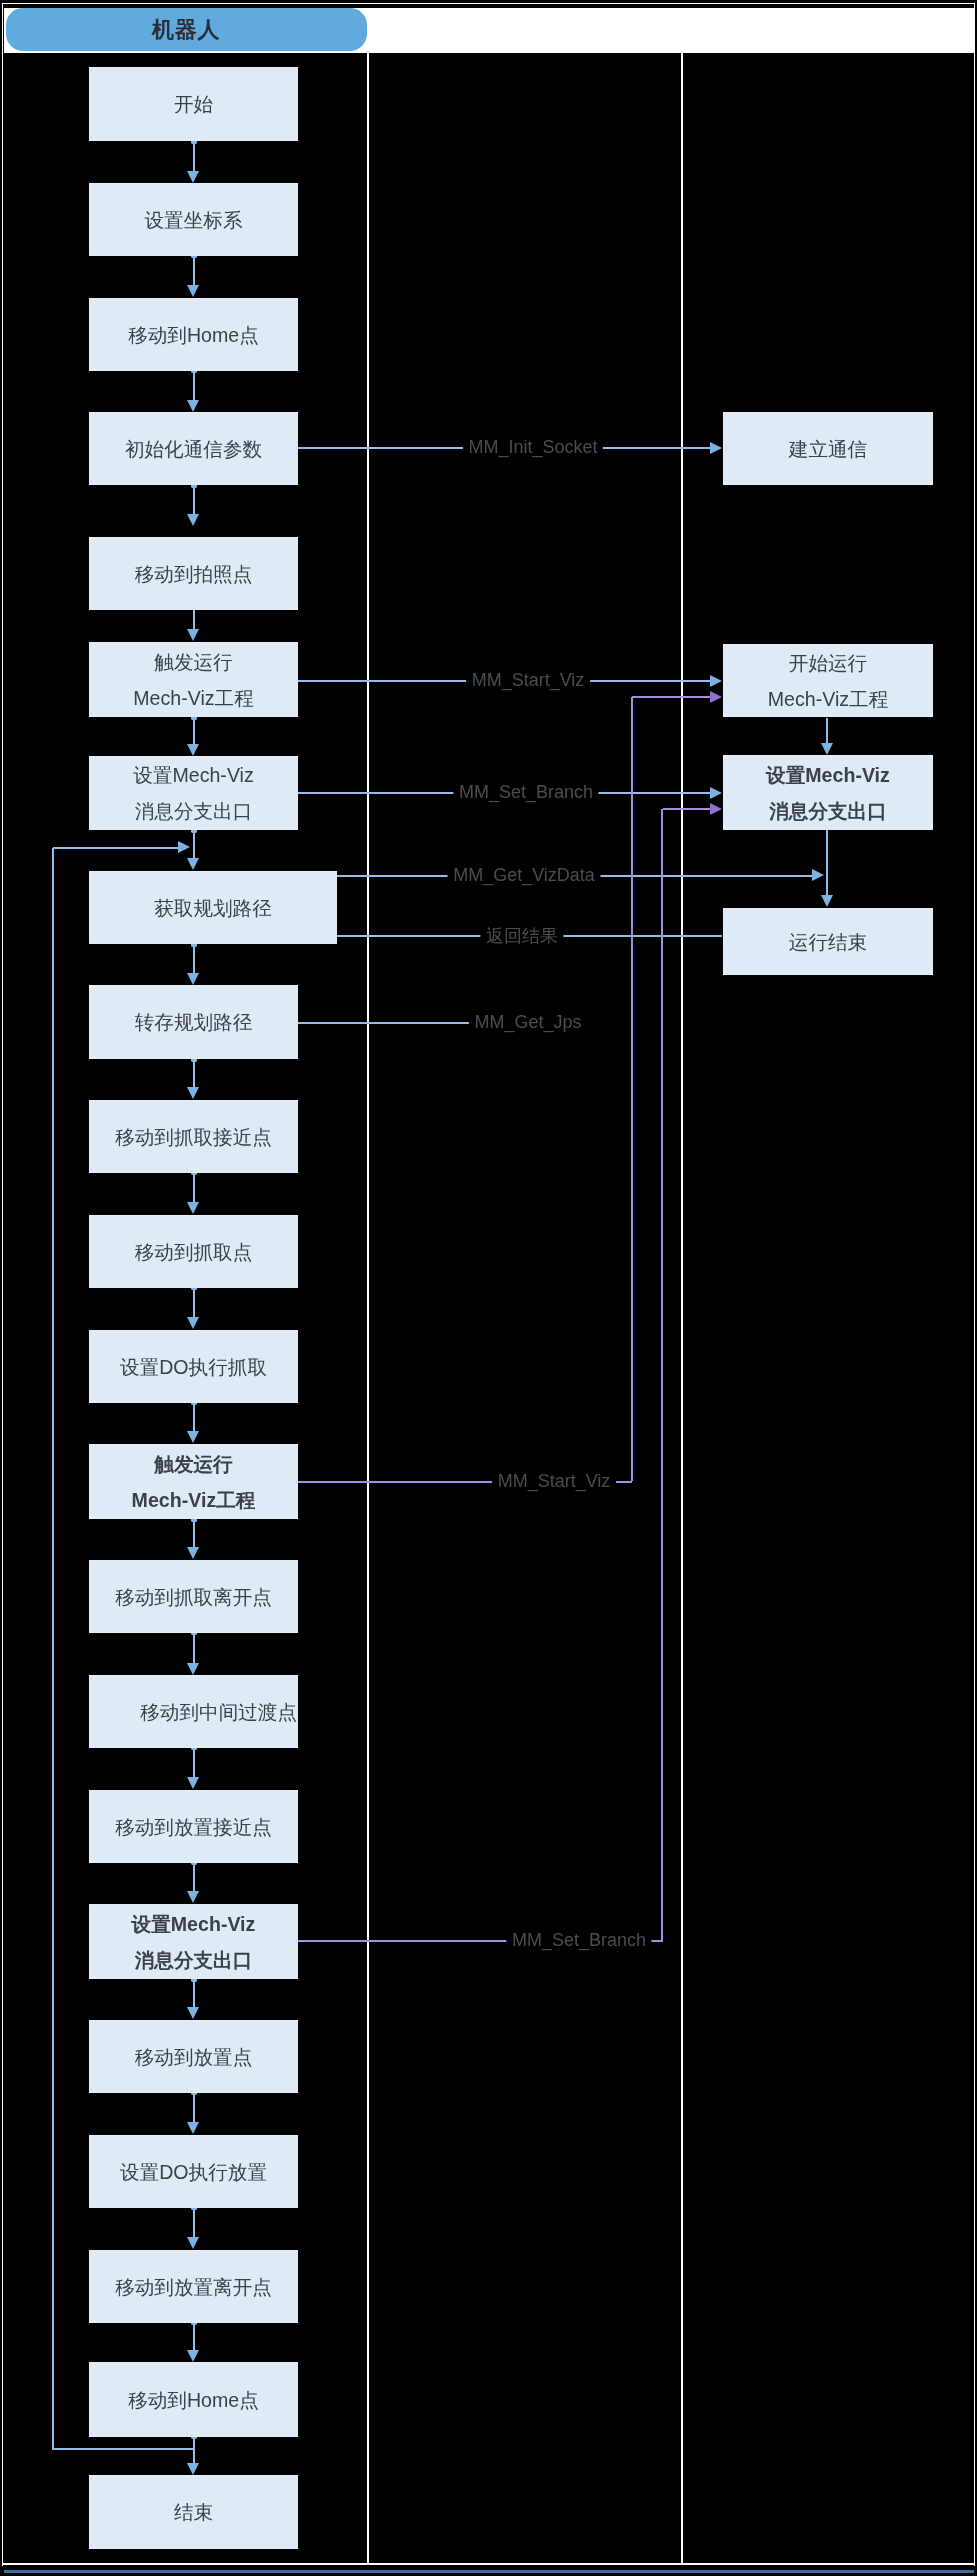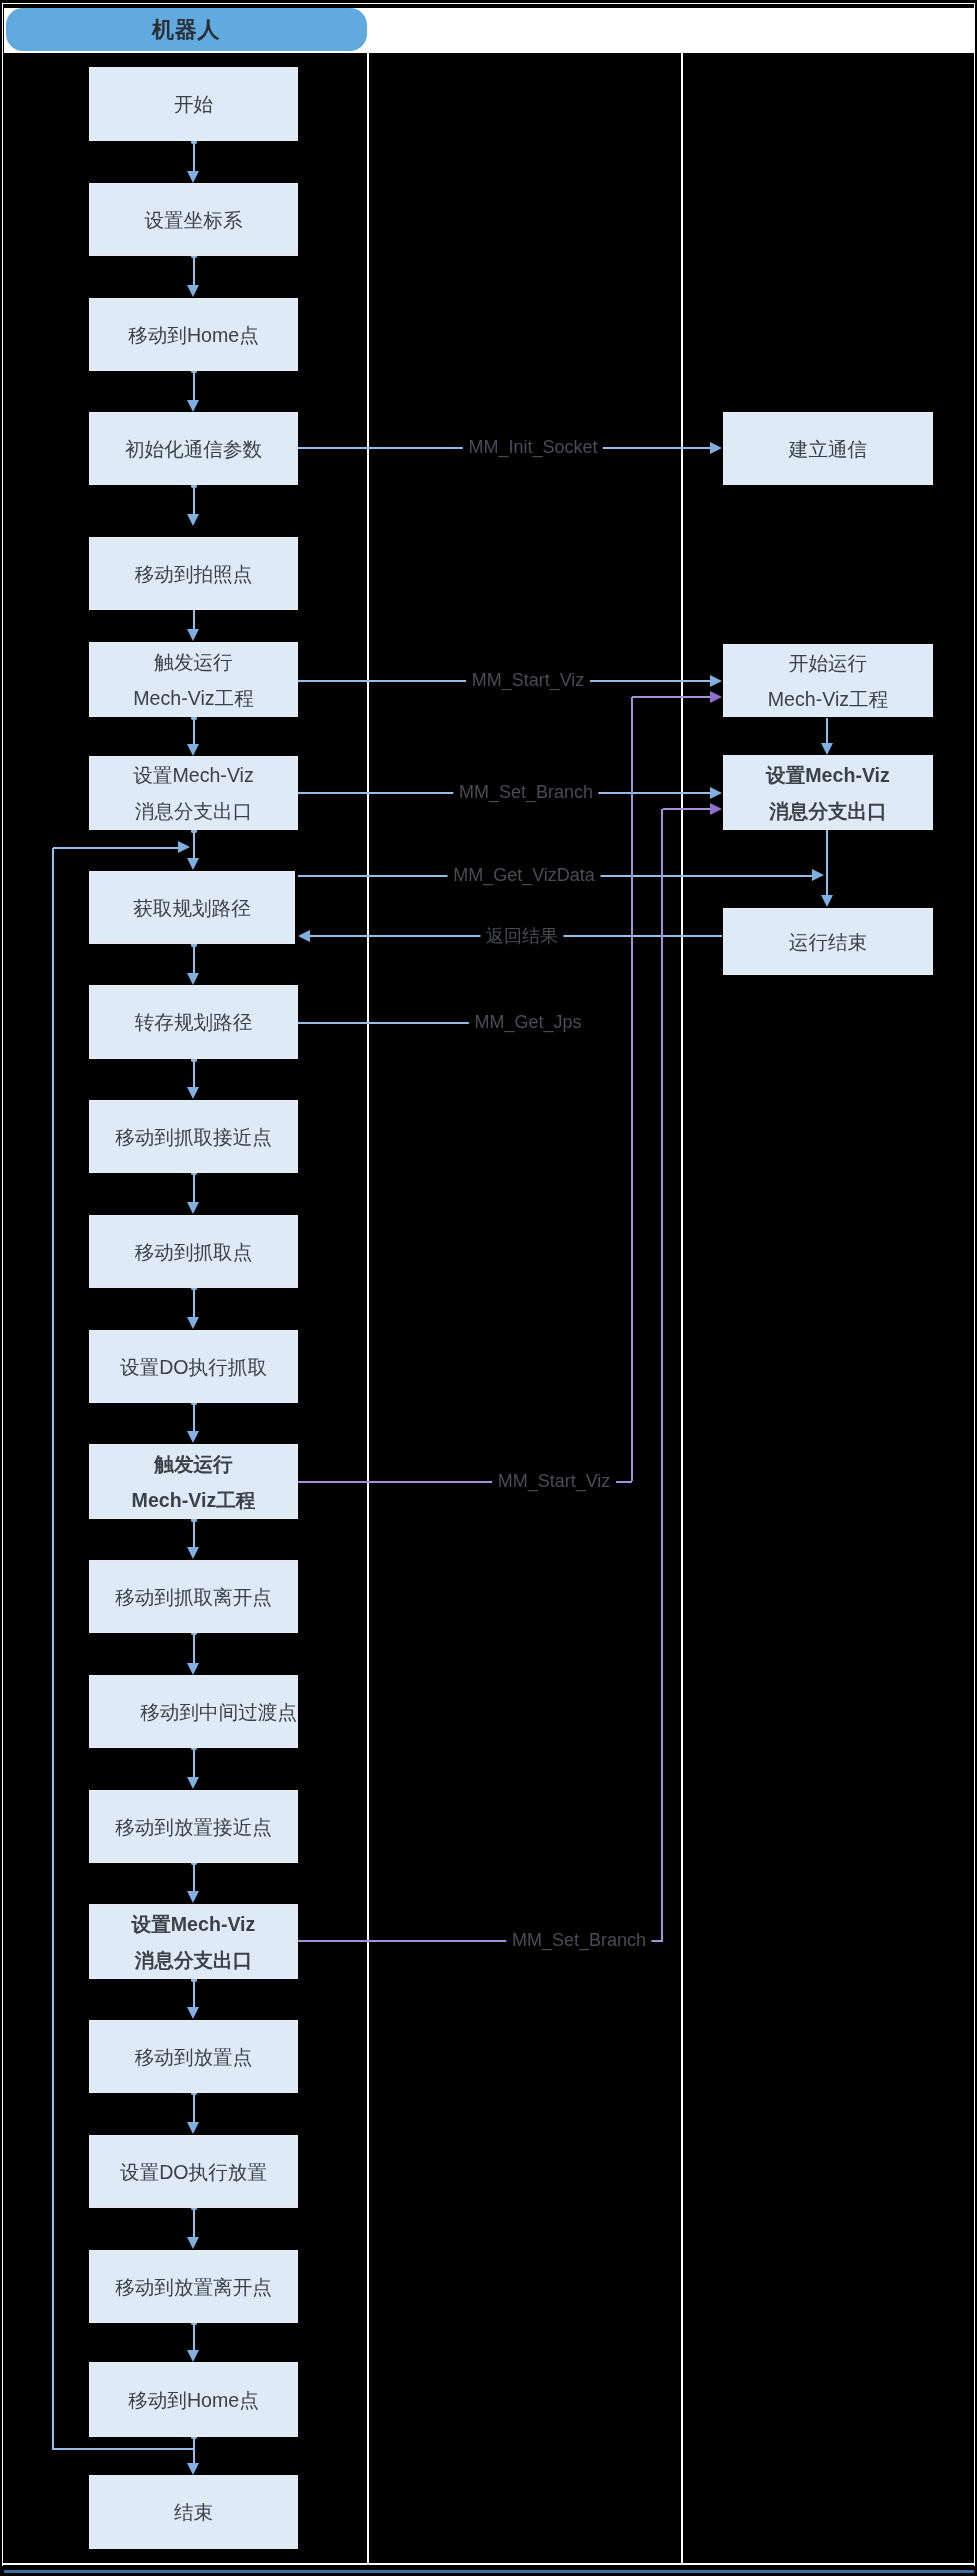--- a/index.html
+++ b/index.html
@@ -158,21 +158,21 @@
         <span class="line">移动到拍照点</span>
       </div>
       <div class="flow-node" style="left: 89px; top: 642px; width: 209px; height: 75px;">
         <span class="line">触发运行</span>
         <span class="line">Mech-Viz工程</span>
       </div>
       <div class="flow-node" style="left: 89px; top: 756px; width: 209px; height: 74px;">
         <span class="line">设置Mech-Viz</span>
         <span class="line">消息分支出口</span>
       </div>
-      <div class="flow-node" style="left: 89px; top: 871px; width: 206px; height: 73px;">
+      <div class="flow-node" style="left: 89px; top: 871px; width: 248px; height: 73px;">
         <span class="line">获取规划路径</span>
       </div>
       <div class="flow-node" style="left: 89px; top: 985px; width: 209px; height: 74px;">
         <span class="line">转存规划路径</span>
       </div>
       <div class="flow-node" style="left: 89px; top: 1100px; width: 209px; height: 73px;">
         <span class="line">移动到抓取接近点</span>
       </div>
       <div class="flow-node" style="left: 89px; top: 1215px; width: 209px; height: 73px;">
         <span class="line">移动到抓取点</span>

